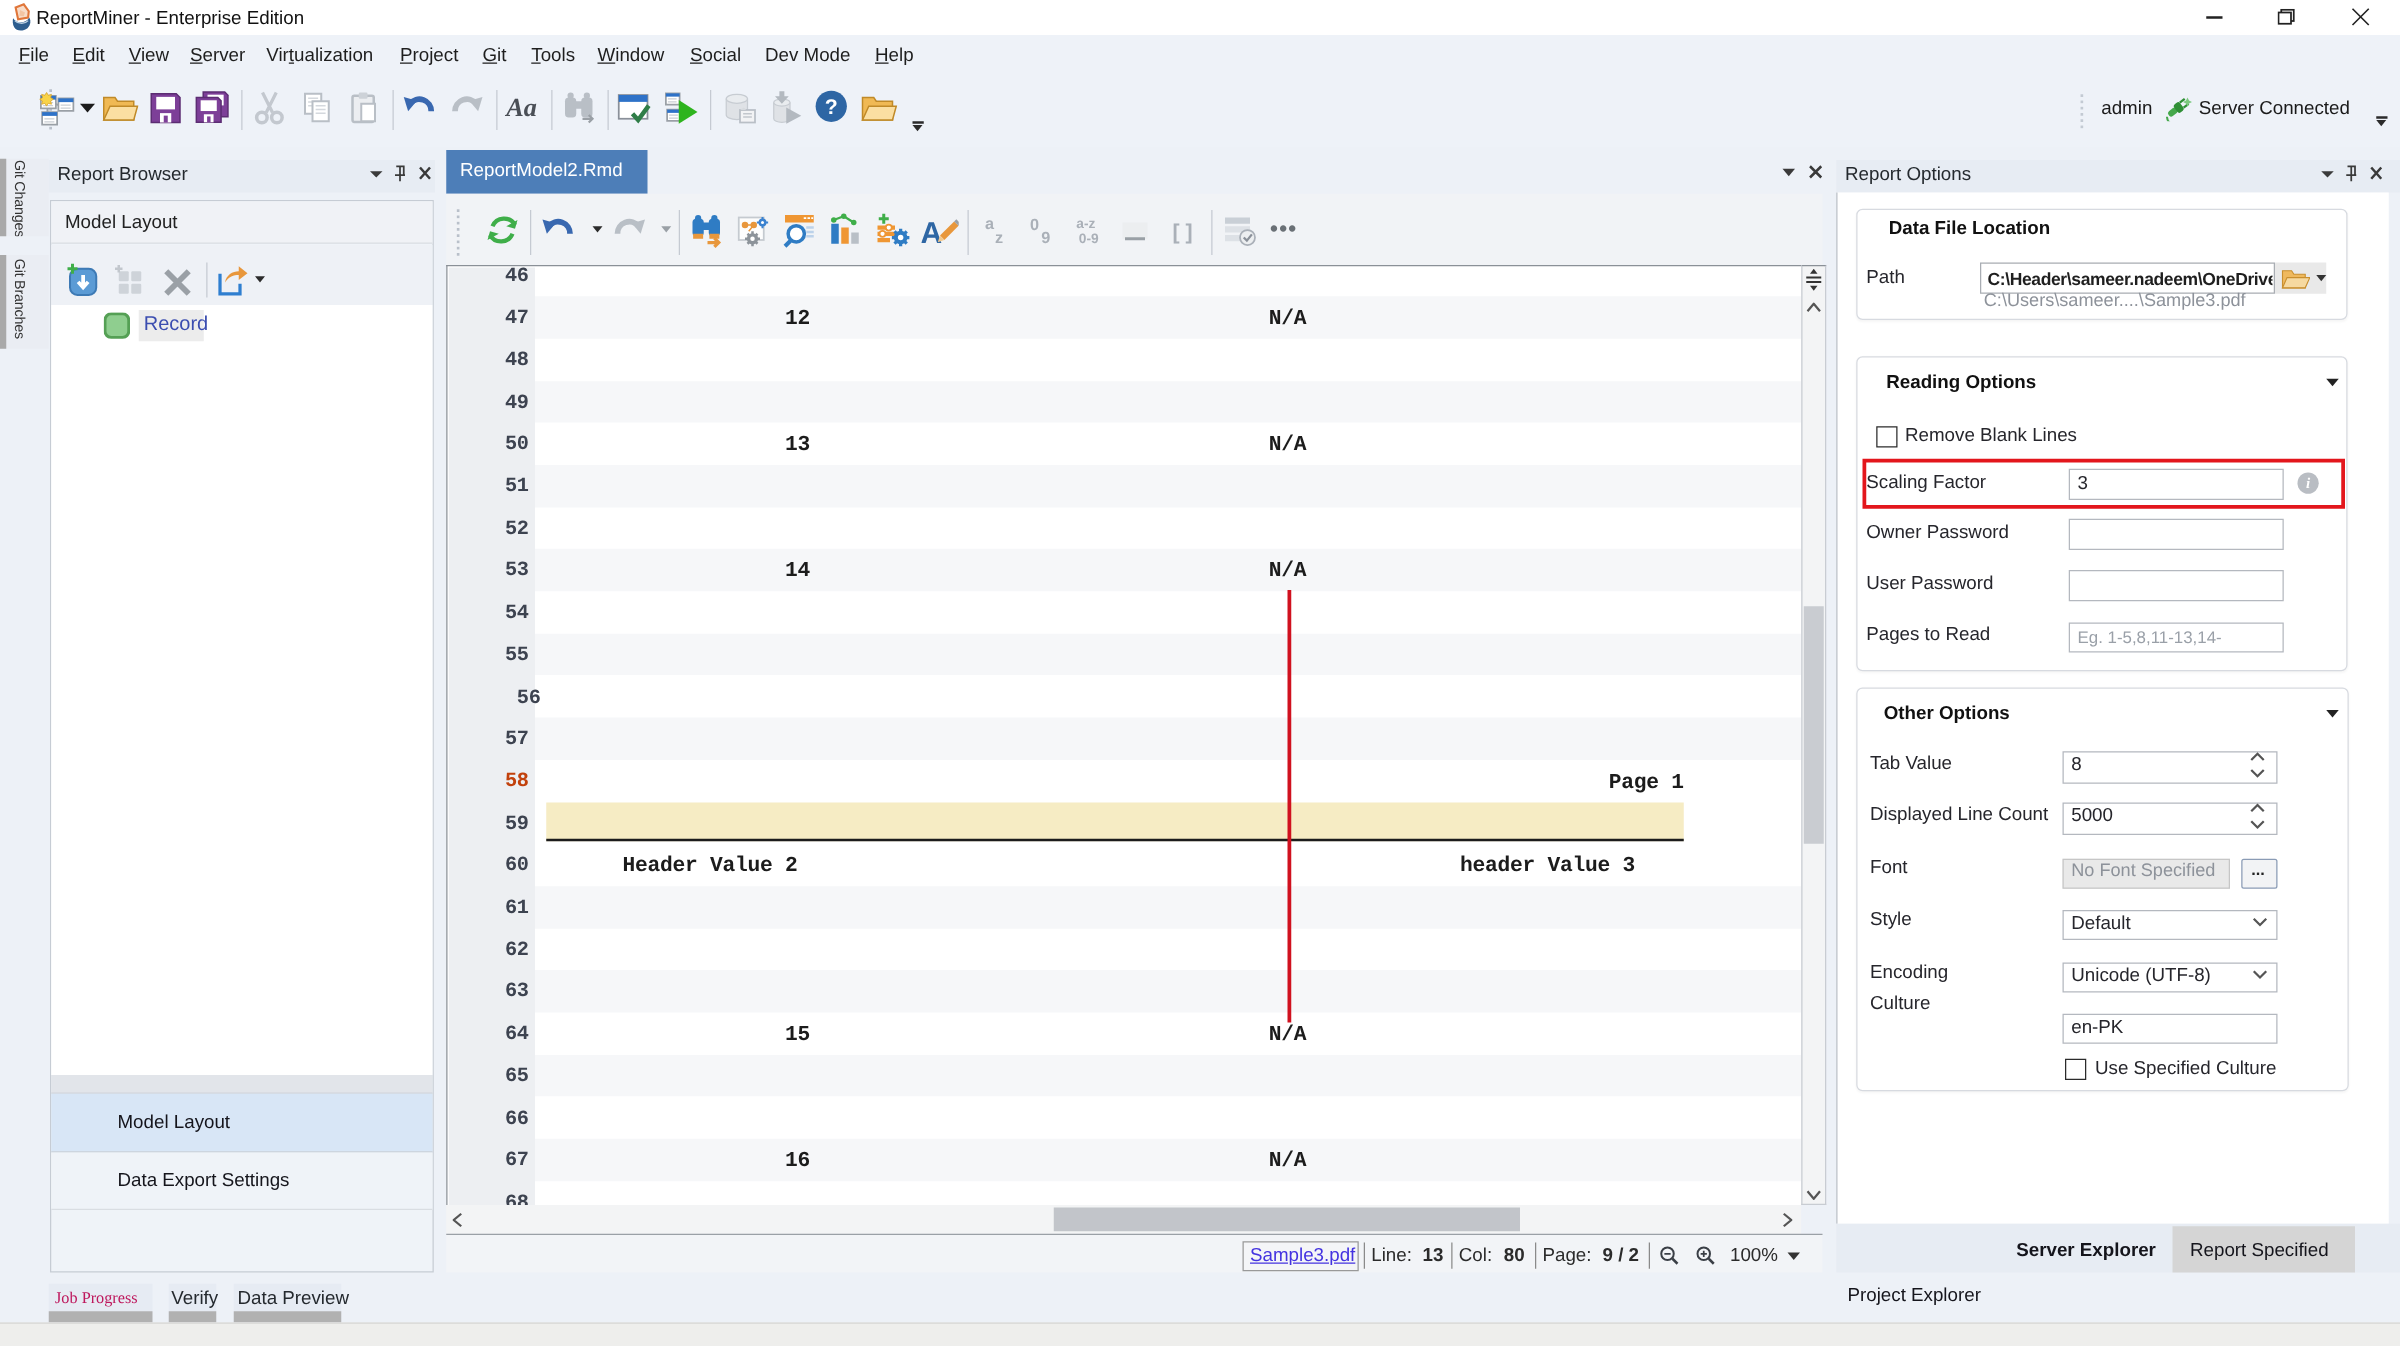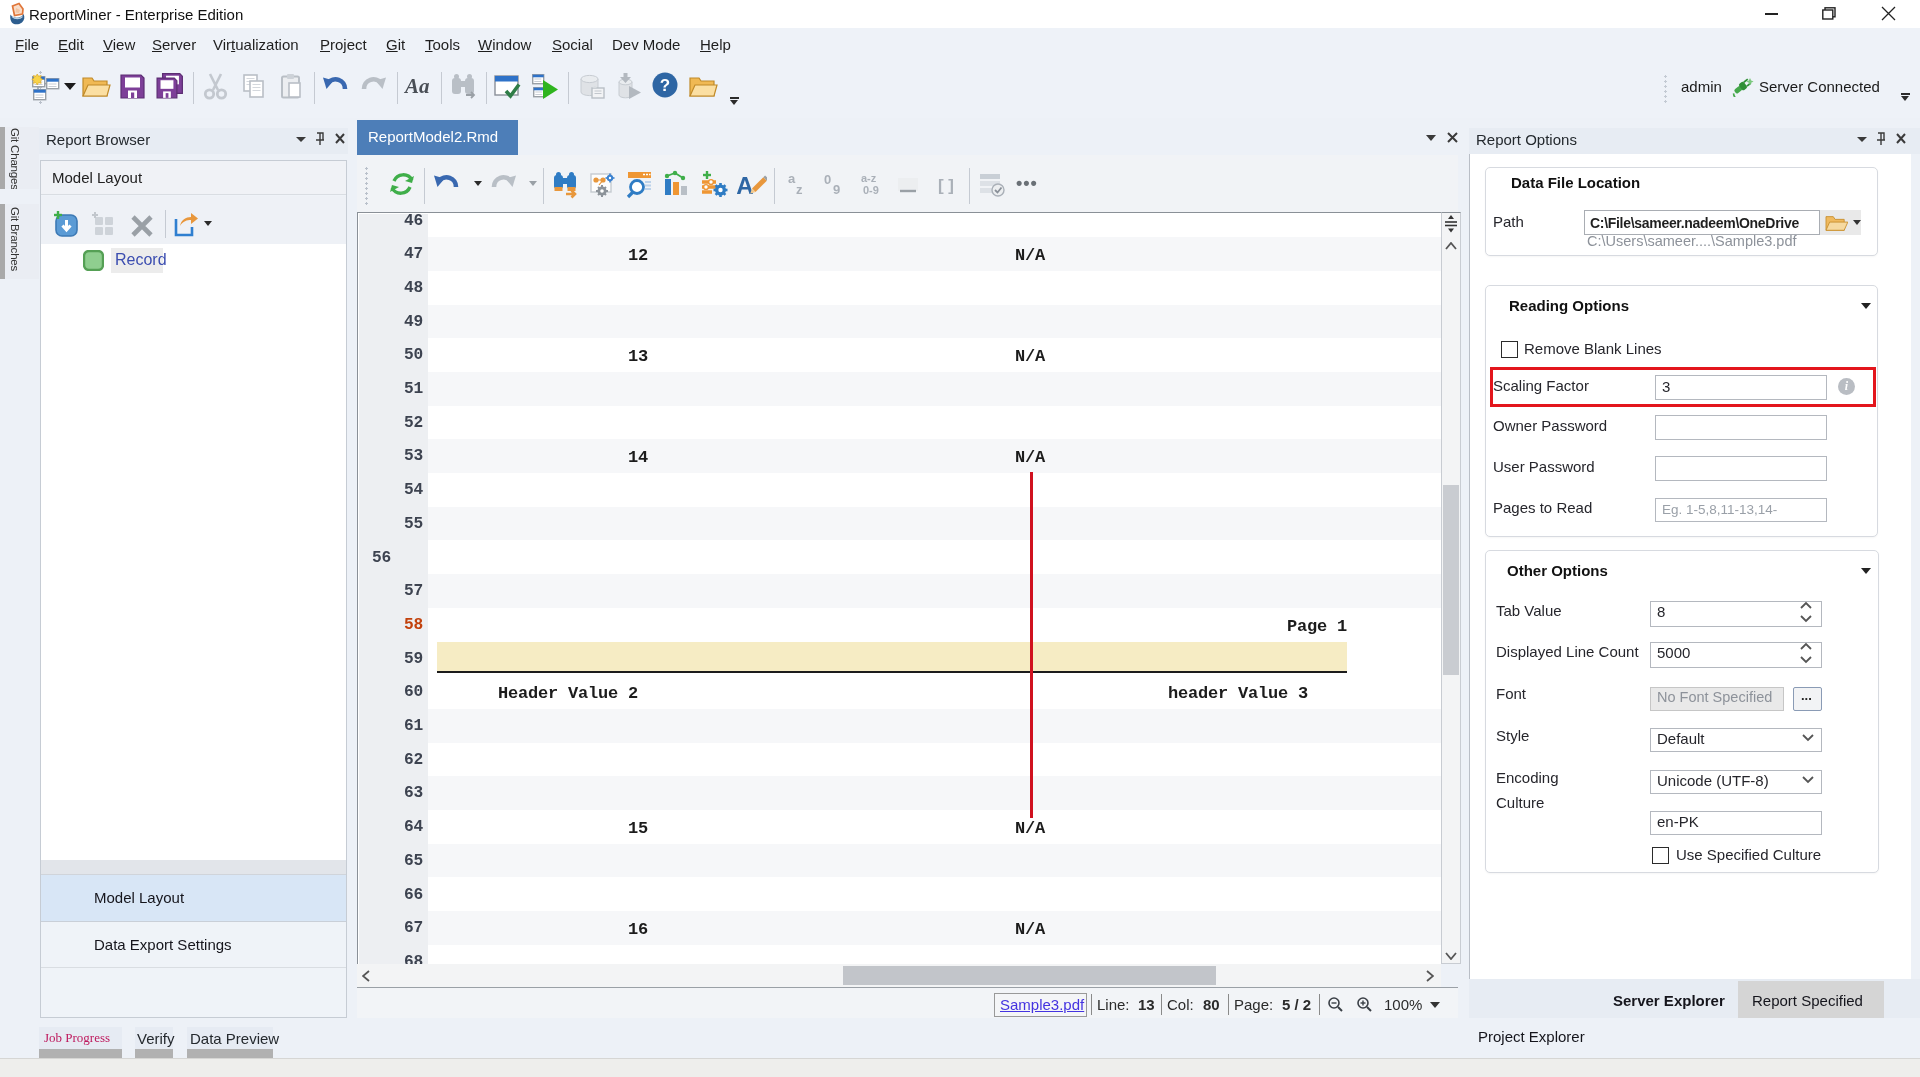--- a/index.html
+++ b/index.html
@@ -437,21 +437,21 @@
 <div class="abs mono" style="left:1px;top:-2.5px;width:64px;text-align:right;font-size:16.2px;color:#3d4350;">46</div>
 <div class="abs mono" style="left:1px;top:31.2px;width:64px;text-align:right;font-size:16.2px;color:#3d4350;">47</div>
 <div class="abs mono" style="left:1px;top:64.9px;width:64px;text-align:right;font-size:16.2px;color:#3d4350;">48</div>
 <div class="abs mono" style="left:1px;top:98.6px;width:64px;text-align:right;font-size:16.2px;color:#3d4350;">49</div>
 <div class="abs mono" style="left:1px;top:132.3px;width:64px;text-align:right;font-size:16.2px;color:#3d4350;">50</div>
 <div class="abs mono" style="left:1px;top:166.0px;width:64px;text-align:right;font-size:16.2px;color:#3d4350;">51</div>
 <div class="abs mono" style="left:1px;top:199.7px;width:64px;text-align:right;font-size:16.2px;color:#3d4350;">52</div>
 <div class="abs mono" style="left:1px;top:233.4px;width:64px;text-align:right;font-size:16.2px;color:#3d4350;">53</div>
 <div class="abs mono" style="left:1px;top:267.1px;width:64px;text-align:right;font-size:16.2px;color:#3d4350;">54</div>
 <div class="abs mono" style="left:1px;top:300.8px;width:64px;text-align:right;font-size:16.2px;color:#3d4350;">55</div>
-<div class="abs mono" style="left:14px;top:334.5px;width:64px;text-align:left;font-size:16.2px;color:#3d4350;">56</div>
+<div class="abs mono" style="left:1px;top:334.5px;width:64px;text-align:center;font-size:16.2px;color:#3d4350;padding-left:32px;">56</div>
 <div class="abs mono" style="left:1px;top:368.2px;width:64px;text-align:right;font-size:16.2px;color:#3d4350;">57</div>
 <div class="abs mono" style="left:1px;top:401.9px;width:64px;text-align:right;font-size:16.2px;color:#c2410c;">58</div>
 <div class="abs mono" style="left:1px;top:435.6px;width:64px;text-align:right;font-size:16.2px;color:#3d4350;">59</div>
 <div class="abs mono" style="left:1px;top:469.3px;width:64px;text-align:right;font-size:16.2px;color:#3d4350;">60</div>
 <div class="abs mono" style="left:1px;top:503.0px;width:64px;text-align:right;font-size:16.2px;color:#3d4350;">61</div>
 <div class="abs mono" style="left:1px;top:536.7px;width:64px;text-align:right;font-size:16.2px;color:#3d4350;">62</div>
 <div class="abs mono" style="left:1px;top:570.4px;width:64px;text-align:right;font-size:16.2px;color:#3d4350;">63</div>
 <div class="abs mono" style="left:1px;top:604.1px;width:64px;text-align:right;font-size:16.2px;color:#3d4350;">64</div>
 <div class="abs mono" style="left:1px;top:637.8px;width:64px;text-align:right;font-size:16.2px;color:#3d4350;">65</div>
 <div class="abs mono" style="left:1px;top:671.5px;width:64px;text-align:right;font-size:16.2px;color:#3d4350;">66</div>
@@ -510,21 +510,21 @@
     <div class="abs" style="left:637px;top:5px;width:93px;height:24px;background:#f4f5f7;border:1px solid #999;box-sizing:border-box;"></div>
 <div class="abs" style="left:643px;top:8px;font-size:15px;color:#4433e0;text-decoration:underline;">Sample3.pdf</div>
 <div class="abs" style="left:734px;top:6px;width:1px;height:21px;background:#8a8a8a;"></div>
 <div class="abs" style="left:740px;top:8px;font-size:15px;color:#2b2b2b;">Line:</div>
 <div class="abs" style="left:781px;top:8px;font-size:15px;color:#2b2b2b;font-weight:bold;">13</div>
 <div class="abs" style="left:804px;top:6px;width:1px;height:21px;background:#8a8a8a;"></div>
 <div class="abs" style="left:810px;top:8px;font-size:15px;color:#2b2b2b;">Col:</div>
 <div class="abs" style="left:846px;top:8px;font-size:15px;color:#2b2b2b;font-weight:bold;">80</div>
 <div class="abs" style="left:871px;top:6px;width:1px;height:21px;background:#8a8a8a;"></div>
 <div class="abs" style="left:877px;top:8px;font-size:15px;color:#2b2b2b;">Page:</div>
-<div class="abs" style="left:925px;top:8px;font-size:15px;color:#2b2b2b;font-weight:bold;">5 / 2</div>
+<div class="abs" style="left:925px;top:8px;font-size:15px;color:#2b2b2b;font-weight:bold;">9 / 2</div>
 <div class="abs" style="left:962px;top:6px;width:1px;height:21px;background:#8a8a8a;"></div>
 <svg class="abs" style="left:969px;top:7px;" width="18" height="18" viewBox="0 0 18 18">
       <circle cx="8" cy="8" r="5" fill="none" stroke="#3a3f46" stroke-width="1.6"></circle>
       <line x1="12" y1="12" x2="16" y2="16" stroke="#3a3f46" stroke-width="2"></line>
       <line x1="5.5" y1="8" x2="10.5" y2="8" stroke="#3a3f46" stroke-width="1.4"></line>
     </svg>
 <svg class="abs" style="left:998px;top:7px;" width="18" height="18" viewBox="0 0 18 18">
       <circle cx="8" cy="8" r="5" fill="none" stroke="#3a3f46" stroke-width="1.6"></circle>
       <line x1="12" y1="12" x2="16" y2="16" stroke="#3a3f46" stroke-width="2"></line>
       <line x1="5.5" y1="8" x2="10.5" y2="8" stroke="#3a3f46" stroke-width="1.4"></line>
@@ -543,21 +543,21 @@
       <path d="M42,4 L50,13 M50,4 L42,13" stroke="#3a3a3a" stroke-width="2"></path>
     </svg>
   </div>
 <div class="abs" style="left:1469px;top:154px;width:442px;height:825px;background:#ffffff;border-left:1px solid #b9bec6;box-sizing:border-box;"></div>
 <div class="abs" id="rp-content" style="left:1469px;top:154px;width:442px;height:825px;">
     <div class="abs" style="left:16px;top:13px;width:393px;height:89px;border:1px solid #d7dae0;border-radius:5px;background:#fff;box-shadow:0 1px 2px rgba(0,0,0,0.04);box-sizing:border-box;"></div>
 <div class="abs" style="left:42px;top:20px;font-size:15px;color:#111;font-weight:bold;">Data File Location</div>
 <div class="abs" style="left:115px;top:56px;width:277px;height:25px;background:#e9e9e9;"></div>
     <div class="abs" style="left:115px;top:56px;width:236px;height:25px;border:1px solid #a9adb3;background:#fff;box-sizing:border-box;"></div>
 <div class="abs" style="left:24px;top:59px;font-size:15px;color:#26262c;">Path</div>
-<div class="abs" style="left:121px;top:61px;font-size:14px;color:#1f1f1f;font-weight:bold;width:228px;overflow:hidden;white-space:nowrap;letter-spacing:-0.3px;">C:\File\sameer.nadeem\OneDrive</div>
+<div class="abs" style="left:121px;top:61px;font-size:14px;color:#1f1f1f;font-weight:bold;width:228px;overflow:hidden;white-space:nowrap;letter-spacing:-0.3px;">C:\Header\sameer.nadeem\OneDrive</div>
 <svg class="abs" style="left:355px;top:59px;" width="24" height="20" viewBox="0 0 26 22">
       <path d="M2,4 L10,4 L12,7 L22,7 L22,19 L2,19 Z" fill="#efb95e" stroke="#c98f2e" stroke-width="1"></path>
       <path d="M2,19 L6,10 L26,10 L22,19 Z" fill="#f6d9a0" stroke="#c98f2e" stroke-width="1"></path>
     </svg>
 <div class="abs" style="left:384px;top:66px;width:0;height:0;border-left:4px solid transparent;border-right:4px solid transparent;border-top:5px solid #333;"></div>
 <div class="abs" style="left:118px;top:79px;font-size:14.5px;color:#8d929a;">C:\Users\sameer....\Sample3.pdf</div>
 <div class="abs" style="left:16px;top:131px;width:393px;height:252px;border:1px solid #d7dae0;border-radius:5px;background:#fff;box-shadow:0 1px 2px rgba(0,0,0,0.04);box-sizing:border-box;"></div>
 <div class="abs" style="left:40px;top:143px;font-size:15px;color:#111;font-weight:bold;">Reading Options</div>
 <div class="abs" style="left:392px;top:149px;width:0;height:0;border-left:5px solid transparent;border-right:5px solid transparent;border-top:6px solid #222;"></div>
 <div class="abs" style="left:32px;top:187px;width:17px;height:17px;border:1.5px solid #2b2b2b;background:#fff;box-sizing:border-box;"></div>

